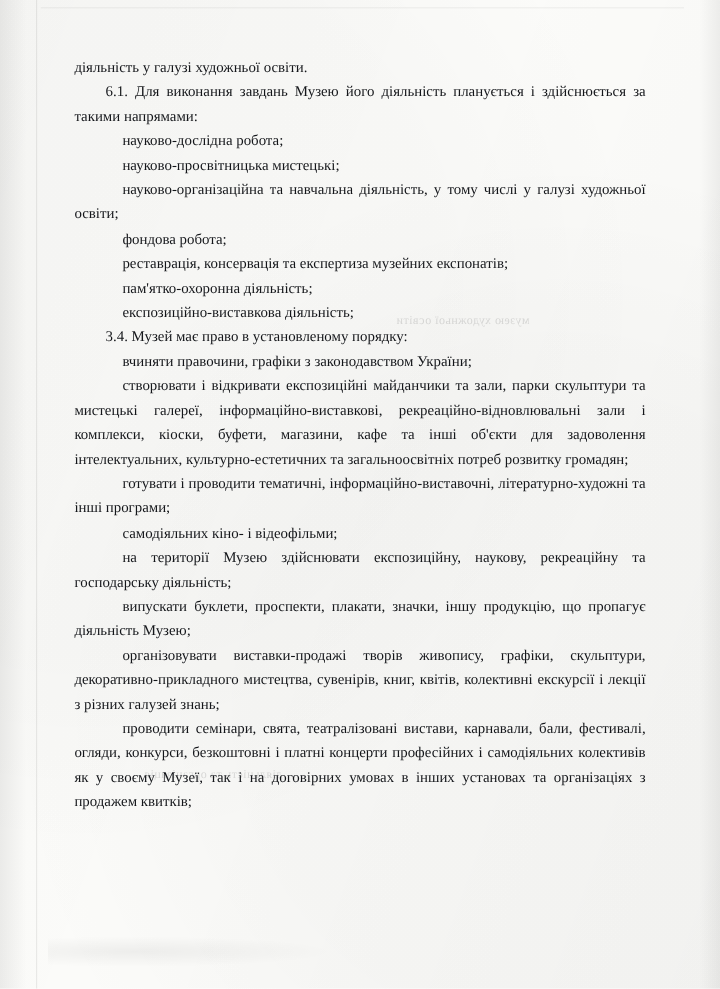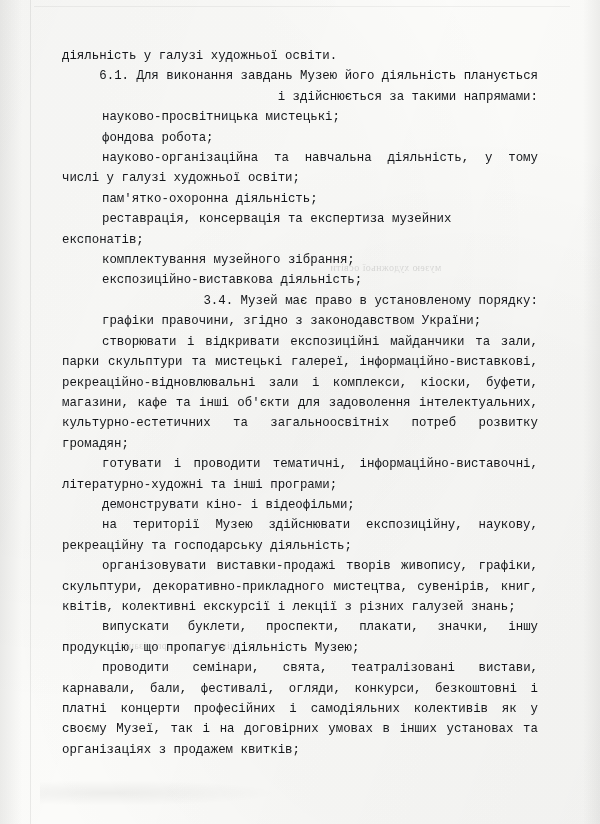--- a/index.html
+++ b/index.html
@@ -59,25 +59,23 @@
     line-height: 20.4px;
     color: #14161a;
     text-align: justify;
     text-justify: inter-word;
     -webkit-font-smoothing: antialiased;
   }
   .para {
     margin: 0;
     text-indent: 0;
     text-align: justify;
-    font-family: Liberation Mono, monospace;
   }
   .para.indent {
     text-indent: 26px;
-    text-align: right;
   }
   .para.indent-lg {
     text-indent: 40px;
   }
   .para.last-center > :last-child { }
   .nostretch {
     text-align: left;
   }
   .hairline {
     position: absolute;
@@ -107,33 +105,33 @@
 
   <div class="edge-mark" style="left:30px; top:0; width:1px; height:824px;"></div>
   <div class="hairline" style="top:6px;"></div>
 
   <div class="bleed" style="left:330px; top:262px;">музею художньої освіти</div>
   <div class="bleed" style="left:120px; top:640px;">діяльність та організація</div>
 
   <div id="text-column">
     <p class="para">діяльність у галузі художньої освіти.</p>
     <p class="para indent">6.1. Для виконання завдань Музею його діяльність планується і здійснюється за такими напрямами:</p>
+    <p class="para indent-lg nostretch">науково-дослідна робота;</p>
     <p class="para indent-lg nostretch">науково-просвітницька мистецькі;</p>
+    <p class="para indent-lg">науково-організаційна та навчальна діяльність, у тому числі у галузі художньої освіти;</p>
     <p class="para indent-lg nostretch">фондова робота;</p>
-    <p class="para indent-lg">науково-організаційна та навчальна діяльність, у тому числі у галузі художньої освіти;</p>
+    <p class="para indent-lg nostretch">реставрація, консервація та експертиза музейних експонатів;</p>
     <p class="para indent-lg nostretch">пам'ятко-охоронна діяльність;</p>
-    <p class="para indent-lg nostretch">реставрація, консервація та експертиза музейних експонатів;</p>
-    <p class="para indent-lg nostretch">комплектування музейного зібрання;</p>
     <p class="para indent-lg nostretch">експозиційно-виставкова діяльність;</p>
     <p class="para indent nostretch">3.4. Музей має право в установленому порядку:</p>
-    <p class="para indent-lg nostretch">графіки правочини, згідно з законодавством України;</p>
+    <p class="para indent-lg nostretch">вчиняти правочини, графіки з законодавством України;</p>
     <p class="para indent-lg">створювати і відкривати експозиційні майданчики та зали, парки скульптури та мистецькі галереї, інформаційно-виставкові, рекреаційно-відновлювальні зали і комплекси, кіоски, буфети, магазини, кафе та інші об'єкти для задоволення інтелектуальних, культурно-естетичних та загальноосвітніх потреб розвитку громадян;</p>
     <p class="para indent-lg">готувати і проводити тематичні, інформаційно-виставочні, літературно-художні та інші програми;</p>
-    <p class="para indent-lg nostretch">демонструвати кіно- і відеофільми;</p>
+    <p class="para indent-lg nostretch">самодіяльних кіно- і відеофільми;</p>
     <p class="para indent-lg">на території Музею здійснювати експозиційну, наукову, рекреаційну та господарську діяльність;</p>
+    <p class="para indent-lg">випускати буклети, проспекти, плакати, значки, іншу продукцію, що пропагує діяльність Музею;</p>
     <p class="para indent-lg">організовувати виставки-продажі творів живопису, графіки, скульптури, декоративно-прикладного мистецтва, сувенірів, книг, квітів, колективні екскурсії і лекції з різних галузей знань;</p>
-    <p class="para indent-lg">випускати буклети, проспекти, плакати, значки, іншу продукцію, що пропагує діяльність Музею;</p>
     <p class="para indent-lg">проводити семінари, свята, театралізовані вистави, карнавали, бали, фестивалі, огляди, конкурси, безкоштовні і платні концерти професійних і самодіяльних колективів як у своєму Музеї, так і на договірних умовах в інших установах та організаціях з продажем квитків;</p>
 
   </div>
 
   <div class="bottom-smudge"></div>
 </div>
 
 </body></html>

